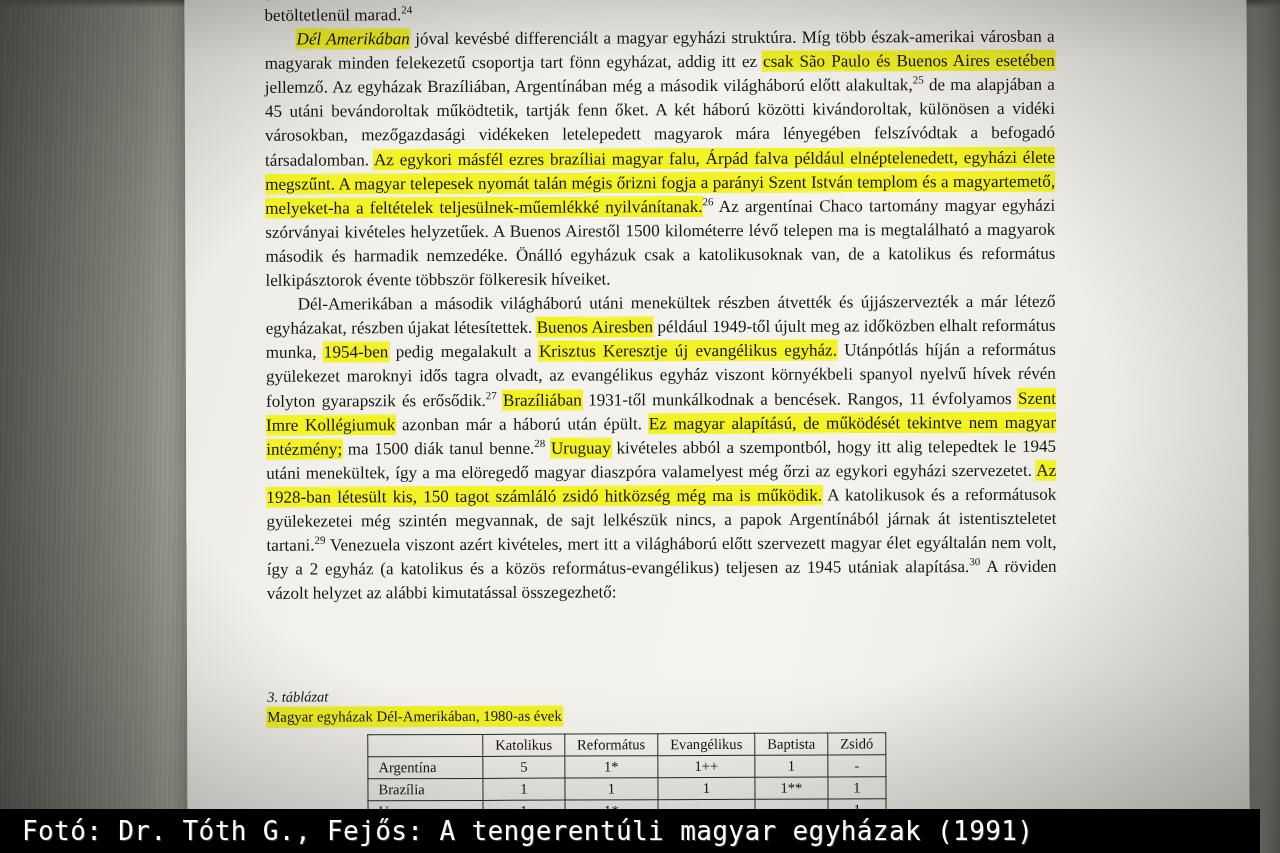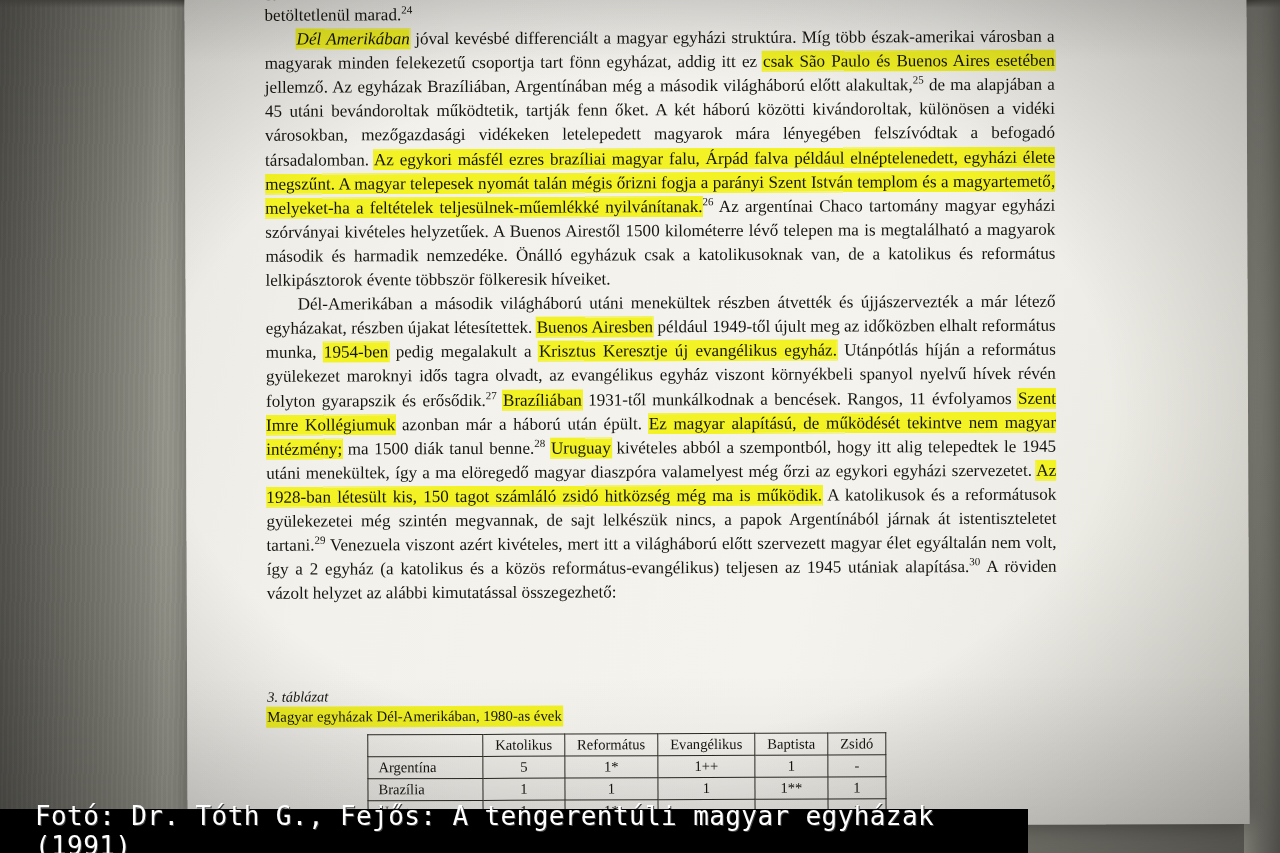--- a/index.html
+++ b/index.html
@@ -148,27 +148,27 @@
     min-width: 92px;
   }
   th { padding-left: 12px; padding-right: 12px; }
   thead th.blank { border-left: 1px solid #2b2a22; }
 
   
   .caption {
     position: absolute;
     left: 0;
     bottom: 0;
-    width: 1028px;
+    width: 1260px;
     height: 44px;
     background: #000;
     color: #fff;
     display: flex;
     align-items: center;
-    padding-left: 35px;
+    padding-left: 22px;
     box-sizing: border-box;
     font-family: "DejaVu Sans Mono", monospace;
     font-size: 26px;
     letter-spacing: 0.4px;
     text-shadow: 1px 1px 0 #444;
   }
   .vignette {
     position: absolute;
     inset: 0;
     pointer-events: none;

